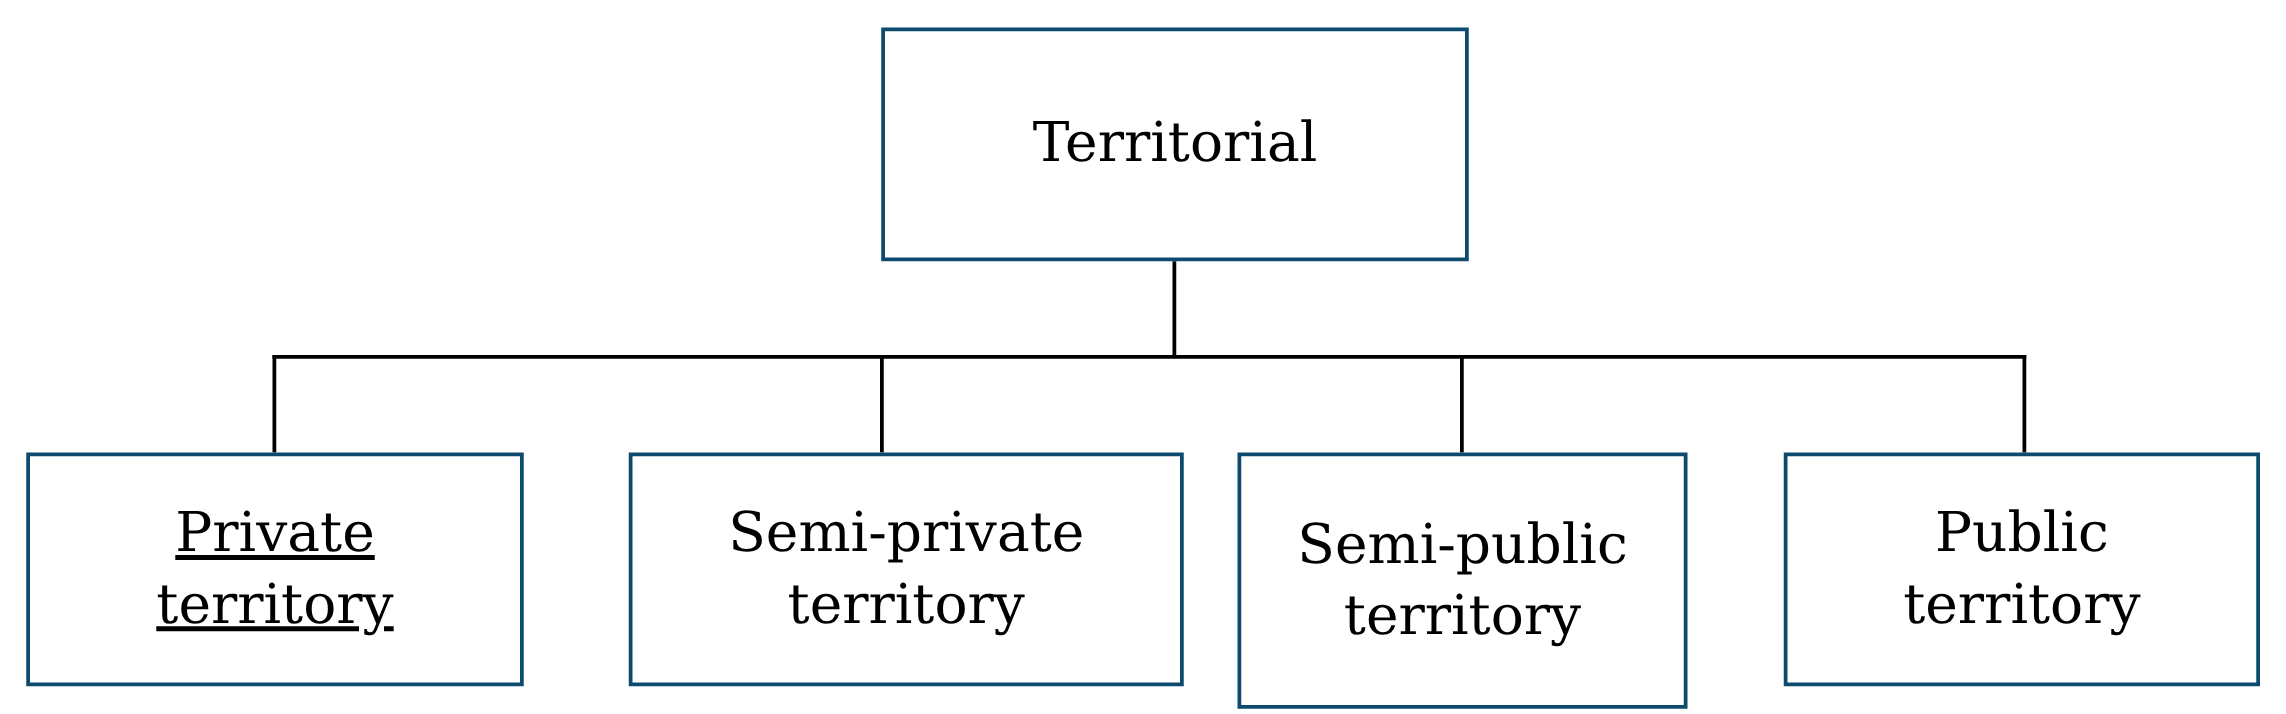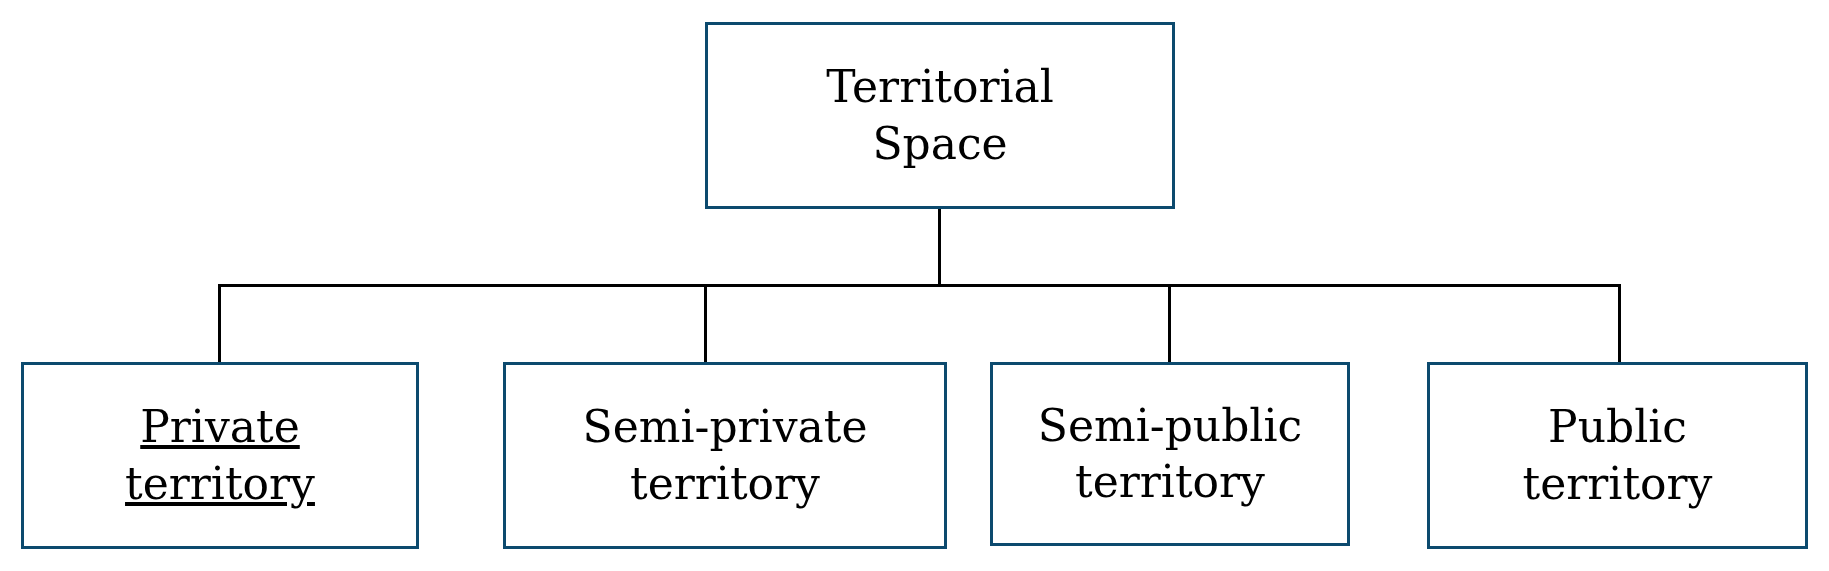--- a/index.html
+++ b/index.html
@@ -29,21 +29,21 @@
     font-size: 44px;
     line-height: 1.28;
   }
   .node .line { display: block; white-space: nowrap; }
 
   
   .node-root  { left: 705px;  top: 22px;  width: 470px; height: 187px; }
   
   .node-c0 { left: 21px;   top: 362px; width: 398px; height: 187px; text-decoration: underline; }
   .node-c1 { left: 503px;  top: 362px; width: 444px; height: 187px; }
-  .node-c2 { left: 990px;  top: 362px; width: 360px; height: 184px; }
+  .node-c2 { left: 990px;  top: 362px; width: 360px; height: 205px; }
   .node-c3 { left: 1427px; top: 362px; width: 381px; height: 187px; }
 
   .connector {
     position: absolute;
     background: #000000;
   }
   
   .stub-root { left: 938px;  top: 207px; width: 3px;    height: 79px; }
   
   .hbar      { left: 218px;  top: 284px; width: 1403px; height: 3px;  }
@@ -60,21 +60,20 @@
 
   <div class="connector stub-root"></div>
   <div class="connector hbar"></div>
   <div class="connector stub-c0"></div>
   <div class="connector stub-c1"></div>
   <div class="connector stub-c2"></div>
   <div class="connector stub-c3"></div>
 
   <div class="node node-root">
     <span class="line">Territorial</span>
-    <span class="line">Space</span>
   </div>
 
   <div class="node node-c0">
     <span class="line">Private</span>
     <span class="line">territory</span>
   </div>
 
   <div class="node node-c1">
     <span class="line">Semi-private</span>
     <span class="line">territory</span>

